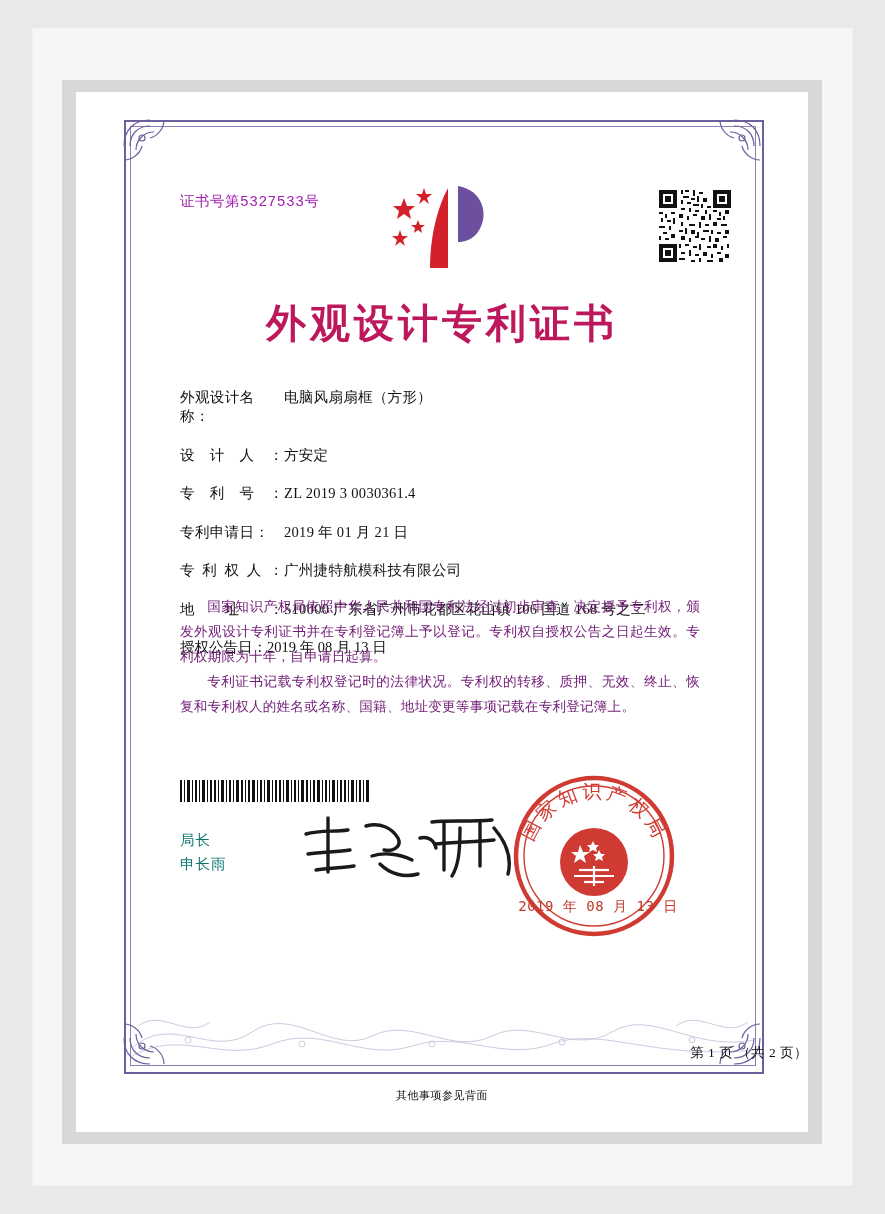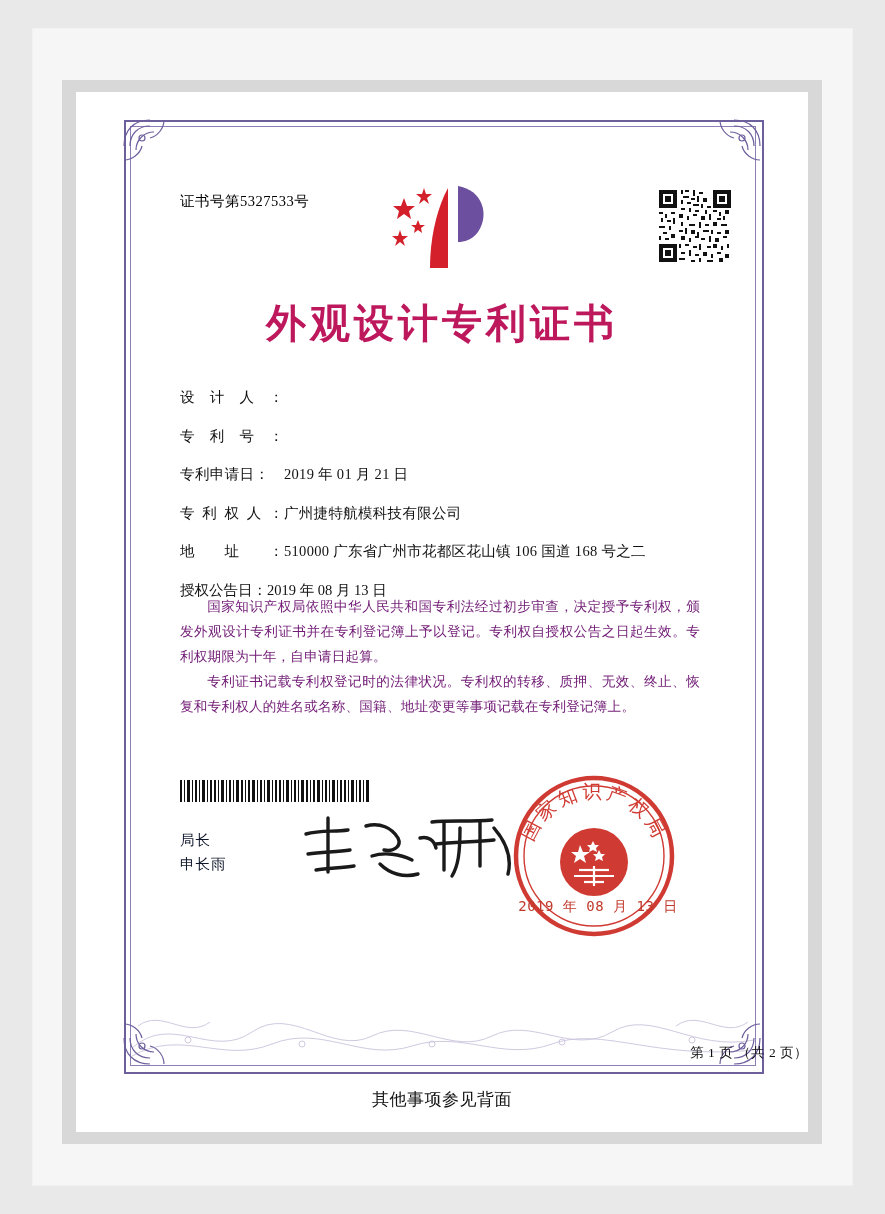--- a/index.html
+++ b/index.html
@@ -73,22 +73,23 @@
     width: 622px; height: 112px;
     overflow: hidden;
     opacity: .55;
   }
 
   
   .cert-no {
     position: absolute;
     left: 104px; top: 100px;
     font-size: 14.5px;
-    color: #000000;
+    color: #a21caf;
     letter-spacing: .5px;
+    font-family: Liberation Mono, monospace;
   }
   .logo {
     position: absolute;
     left: 310px; top: 88px;
     width: 120px; height: 96px;
   }
   .qr {
     position: absolute;
     left: 581px; top: 96px;
     width: 76px; height: 76px;
@@ -153,21 +154,21 @@
   .barcode {
     position: absolute;
     left: 104px; top: 688px;
     width: 190px; height: 22px;
   }
 
   .sig-block {
     position: absolute;
     left: 104px; top: 736px;
     font-size: 14.5px;
-    color: #0f172a;
+    color: #0f766e;
     line-height: 24px;
     letter-spacing: 1px;
   }
   .signature {
     position: absolute;
     left: 218px; top: 716px;
     width: 250px; height: 80px;
   }
 
   .seal {
@@ -191,21 +192,21 @@
     left: 0; right: 0; top: 952px;
     text-align: right;
     font-size: 13.5px;
     color: #111;
     letter-spacing: .5px;
   }
   .footnote {
     position: absolute;
     left: 0; right: 0; top: 996px;
     text-align: center;
-    font-size: 17px;
+    font-size: 11px;
     color: #111;
     letter-spacing: .5px;
   }
 </style>
 </head>
 <body>
 
 <div class="scan-outer">
   <div class="scan-inner-white"></div>
   <div class="scan-gray-band"></div>
@@ -389,37 +390,43 @@
             <rect x="25" y="36" width="3" height="1"></rect>
             <rect x="31" y="35" width="2" height="2"></rect>
         </g>
       </svg>
     </div>
 
     <div class="title">外观设计专利证书</div>
 
     <div class="fields">
 
+      <div class="field-row">
+        <div class="field-label">外观设计名称：</div>
+        <div class="field-value">电脑风扇扇框（方形）</div>
+      </div>
 
       <div class="field-row">
         <div class="field-label spread">
           <span>设</span>
           <span>计</span>
           <span>人</span>
           <span>：</span>
         </div>
+        <div class="field-value">方安定</div>
       </div>
 
       <div class="field-row">
         <div class="field-label spread">
           <span>专</span>
           <span>利</span>
           <span>号</span>
           <span>：</span>
         </div>
+        <div class="field-value">ZL 2019 3 0030361.4</div>
       </div>
 
       <div class="field-row">
         <div class="field-label">专利申请日：</div>
         <div class="field-value">2019 年 01 月 21 日</div>
       </div>
 
       <div class="field-row">
         <div class="field-label spread">
           <span>专</span>

